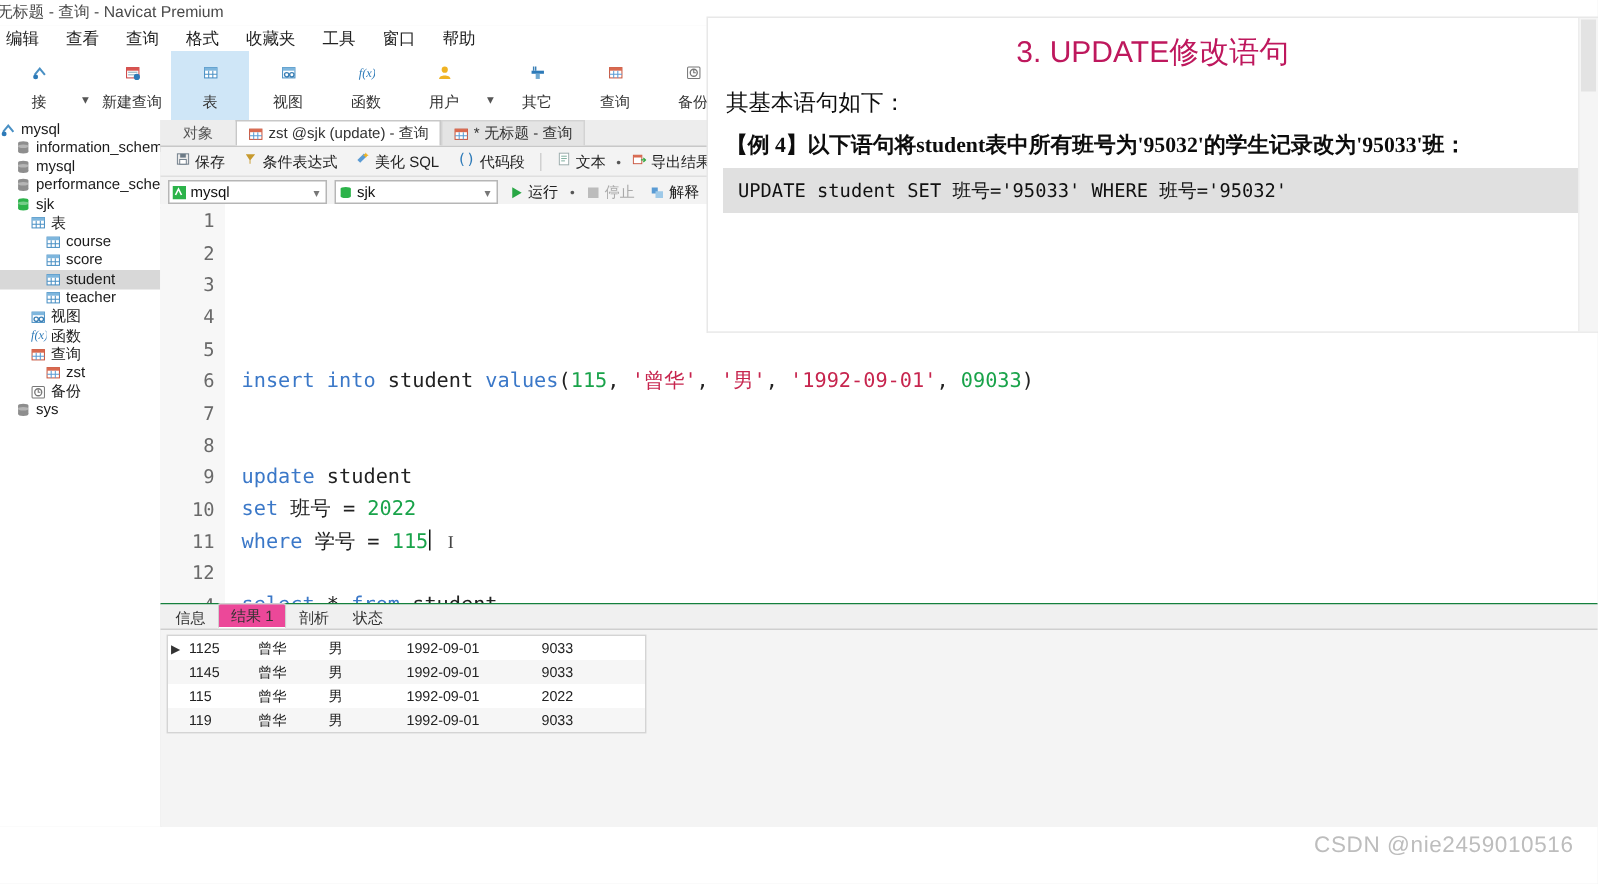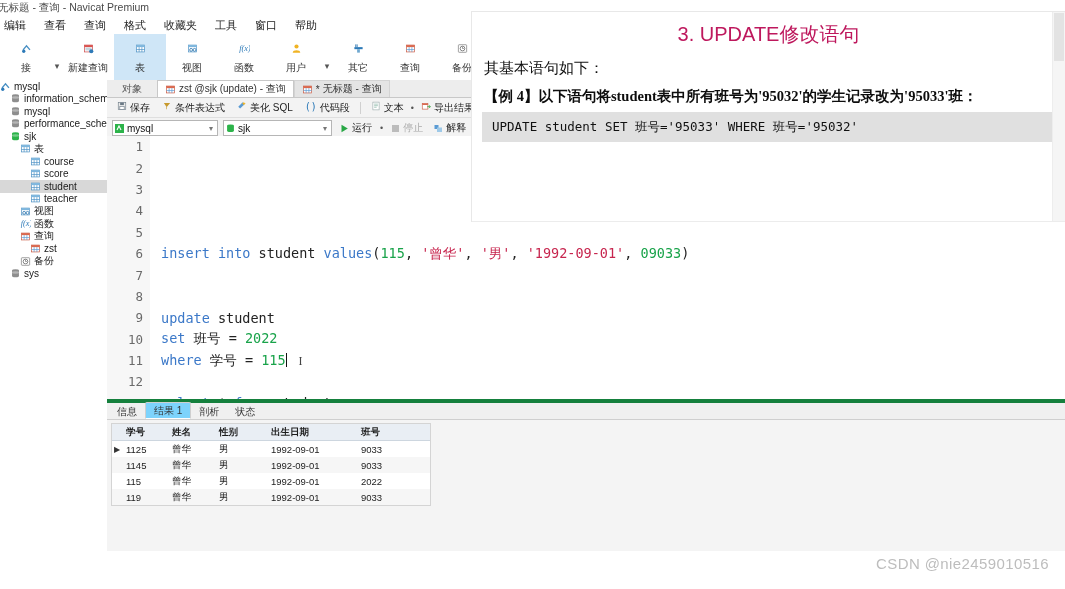--- a/index.html
+++ b/index.html
@@ -61,24 +61,24 @@
   .cln{width:36px;text-align:right;color:#6a6a6a;font-size:12.5px;padding-right:7px;flex:0 0 auto;}
   .ctext{padding-left:11px;}
   .kw{color:#3b78c8;}
   .num{color:#19a34a;}
   .str{color:#c7254e;}
   .pl{color:#222;}
   .caret{display:inline-block;width:1px;height:14px;background:#111;vertical-align:-2px;}
   .mousecur{color:#444;font-family:"Liberation Serif",serif;font-size:12px;padding-left:12px;}
 
   
-  .results{position:absolute;left:0;right:0;bottom:0;height:148px;background:#f4f4f4;border-top:4px solid #15803d;}
+  .results{position:absolute;left:0;right:0;bottom:0;height:148px;background:#f4f4f4;border-top:1px solid #15803d;}
   .rtabs{height:16px;display:flex;align-items:flex-end;padding-left:2px;background:#f0f0f0;border-bottom:1px solid #cfcfcf;}
   .rtab{height:15px;display:flex;align-items:center;padding:0 8px;font-size:10px;color:#333;white-space:nowrap;}
-  .rtab.active{background:#7dd3fc;border:1px solid #cfcfcf;border-bottom-color:#fff;border-radius:2px 2px 0 0;}
+  .rtab.active{background:#ec4899;border:1px solid #cfcfcf;border-bottom-color:#fff;border-radius:2px 2px 0 0;}
   .grid{position:absolute;left:4px;top:20px;width:318px;background:#fff;border:1px solid #d4d4d4;}
   .grow{display:flex;height:16px;align-items:center;font-size:9.5px;color:#222;}
   .ghead{background:#e9eef4;font-weight:bold;color:#1c1c1c;border-bottom:1px solid #cdd6df;}
   .grow.alt{background:#f6f6f6;}
   .gcell{padding-left:4px;white-space:nowrap;overflow:hidden;}
   .gmark{width:10px;flex:0 0 auto;text-align:center;font-size:8px;color:#333;}
   .c0{width:42px;flex:0 0 auto;}
   .c1{width:43px;flex:0 0 auto;}
   .c2{width:48px;flex:0 0 auto;}
   .c3{width:86px;flex:0 0 auto;}
@@ -577,28 +577,20 @@
     </div>
 
     <div class="results">
       <div class="rtabs" id="rtabs">
           <div class="rtab">信息</div>
           <div class="rtab active">结果 1</div>
           <div class="rtab">剖析</div>
           <div class="rtab">状态</div>
         </div>
       <div class="grid" id="grid">
-          <div class="grow ghead">
-            <span class="gmark"></span>
-            <span class="gcell c0">学号</span>
-            <span class="gcell c1">姓名</span>
-            <span class="gcell c2">性别</span>
-            <span class="gcell c3">出生日期</span>
-            <span class="gcell c4">班号</span>
-          </div>
           <div class="grow">
             <span class="gmark">▶</span>
             <span class="gcell c0">1125</span>
             <span class="gcell c1">曾华</span>
             <span class="gcell c2">男</span>
             <span class="gcell c3">1992-09-01</span>
             <span class="gcell c4">9033</span>
           </div>
           <div class="grow alt">
             <span class="gmark"></span>

